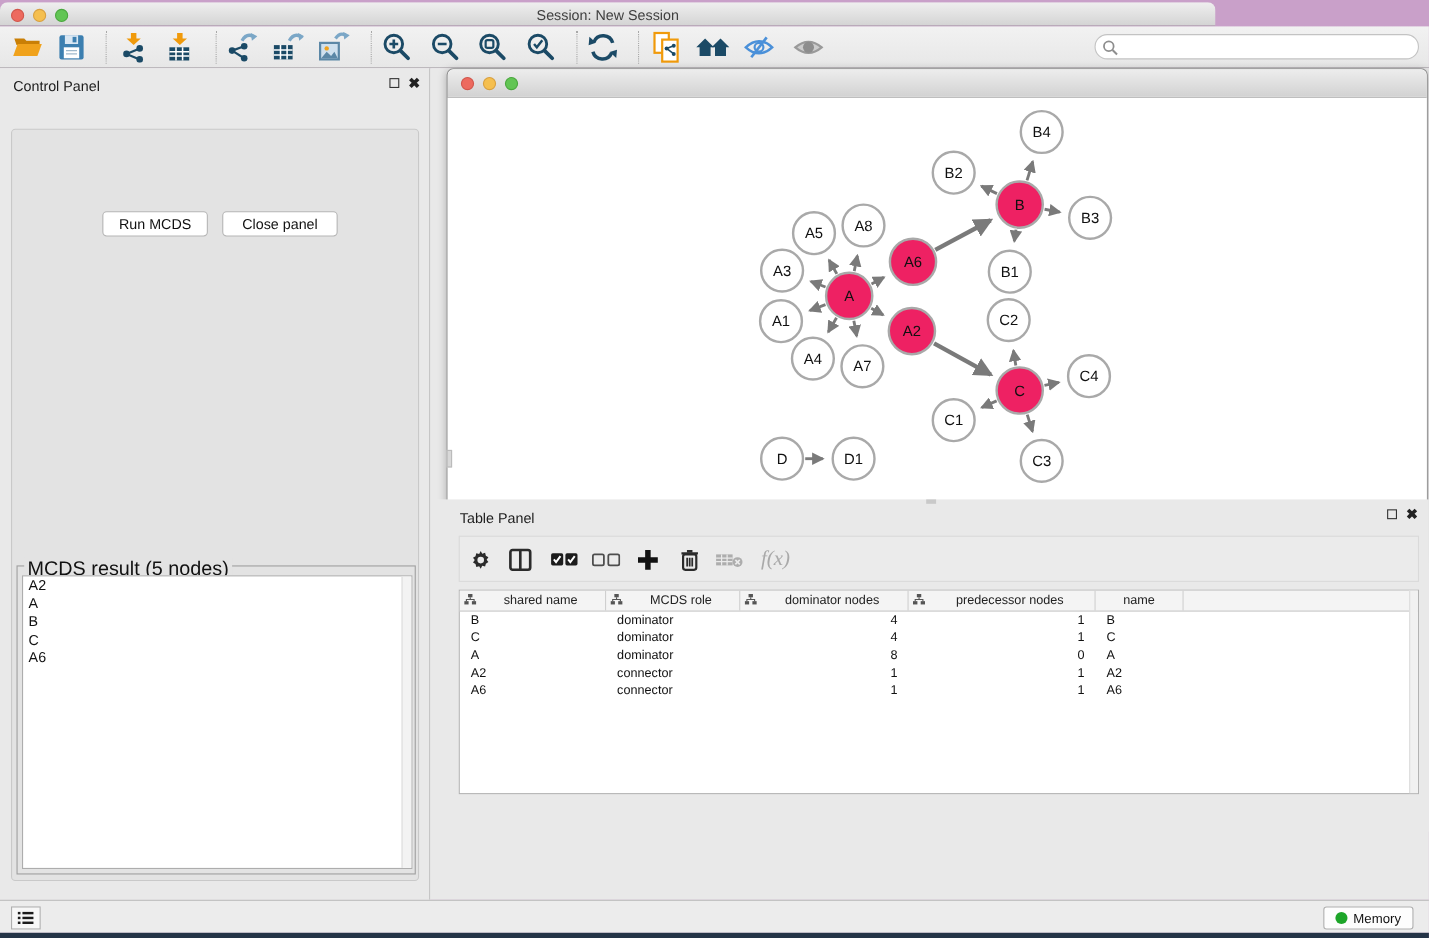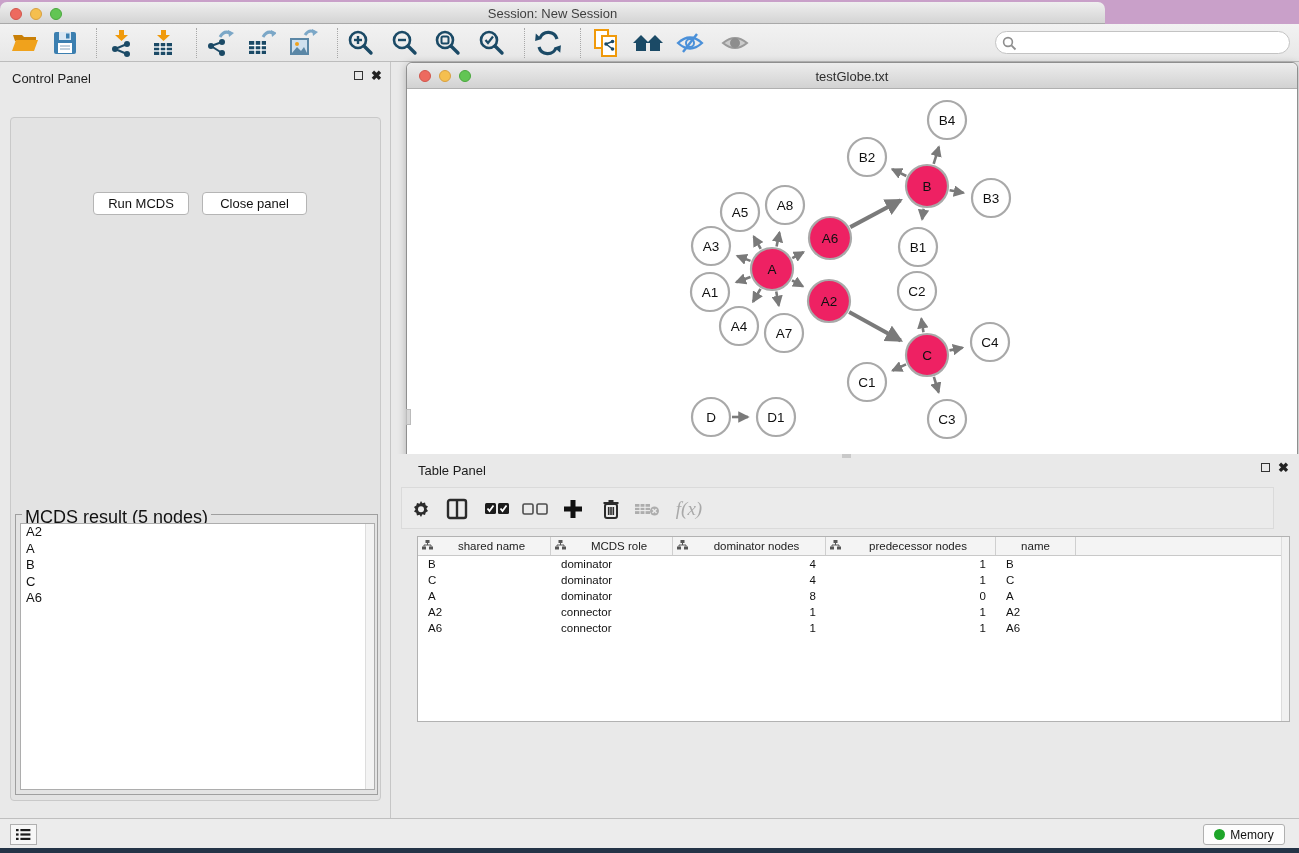--- a/index.html
+++ b/index.html
@@ -83,21 +83,21 @@
   .net-canvas { position:absolute; left:0; top:26px; width:890px; height:420px; background:#fff; }
   .net-grip-left { position:absolute; left:-1px; top:346px; width:5px; height:16px;
     background:#d8d8d8; border:1px solid #bbb; }
   .resize-grip { position:absolute; right:1px; bottom:1px; width:14px; height:14px;
     background:repeating-linear-gradient(135deg, transparent 0 3px, #b5b5b5 3px 4px); }
 
   
   .tpanel { position:absolute; left:392px; top:454px; width:907px; height:302px; background:#e9e9e9; }
   .tp-divider { position:absolute; left:450px; top:0; width:9px; height:4px; background:#c9c9c9; }
   .tp-head { position:absolute; left:26px; top:9px; font-size:13px; color:#1c1c1c; }
-  .tp-toolbar { position:absolute; left:9px; top:33px; width:873px; height:42px;
+  .tp-toolbar { position:absolute; left:25px; top:33px; width:873px; height:42px;
     background:#ebebeb; border:1px solid #dadada; }
   .tp-ic { position:absolute; top:7px; width:30px; height:28px; display:flex;
     align-items:center; justify-content:center; }
   .fx-label { font-size:19px; font-style:italic; color:#a9a9a9;
     font-family:"Liberation Serif", serif; }
   .dtable { position:absolute; left:25px; top:82px; width:873px; height:186px;
     background:#fff; border:1px solid #b2b2b2; }
   .dt-header { display:flex; height:19px; background:#f4f4f4; border-bottom:1px solid #c9c9c9; }
   .dt-hcell { display:flex; align-items:center; border-right:1px solid #cfcfcf;
     font-size:11.5px; color:#222; padding:0 4px; }
@@ -315,21 +315,20 @@
 
   <div class="mainbg" style="left:392px; width:907px; top:62px; height:454px"></div>
   <div style="position:absolute; left:0px; top:62px; width:1299px; height:756px; pointer-events:none;">
     <div class="netwin" style="pointer-events:auto">
       <div class="net-titlebar">
         <div class="lights" style="top:7px; left:12px">
           <span class="light red"></span>
           <span class="light yellow"></span>
           <span class="light green"></span>
         </div>
-        <div class="net-title">testGlobe.txt</div>
       </div>
       <div class="net-canvas">
         <svg id="graph-svg" width="890" height="420">
             <defs>
               <marker id="arw" viewBox="0 0 10 10" refX="8.5" refY="5" markerWidth="4.4" markerHeight="4.4" orient="auto">
                 <path d="M0,0 L10,5 L0,10 Z" fill="#7a7a7a"></path>
               </marker>
             </defs>
             <line x1="353.7407005957243" y1="159.94437293613393" x2="346.7069731878139" y2="147.41554599079348" stroke="#7a7a7a" stroke-width="2.6" marker-end="url(#arw)"></line>
             <line x1="369.5783782586724" y1="157.46029164961277" x2="372.42632211987706" y2="143.43964494829748" stroke="#7a7a7a" stroke-width="2.6" marker-end="url(#arw)"></line>

